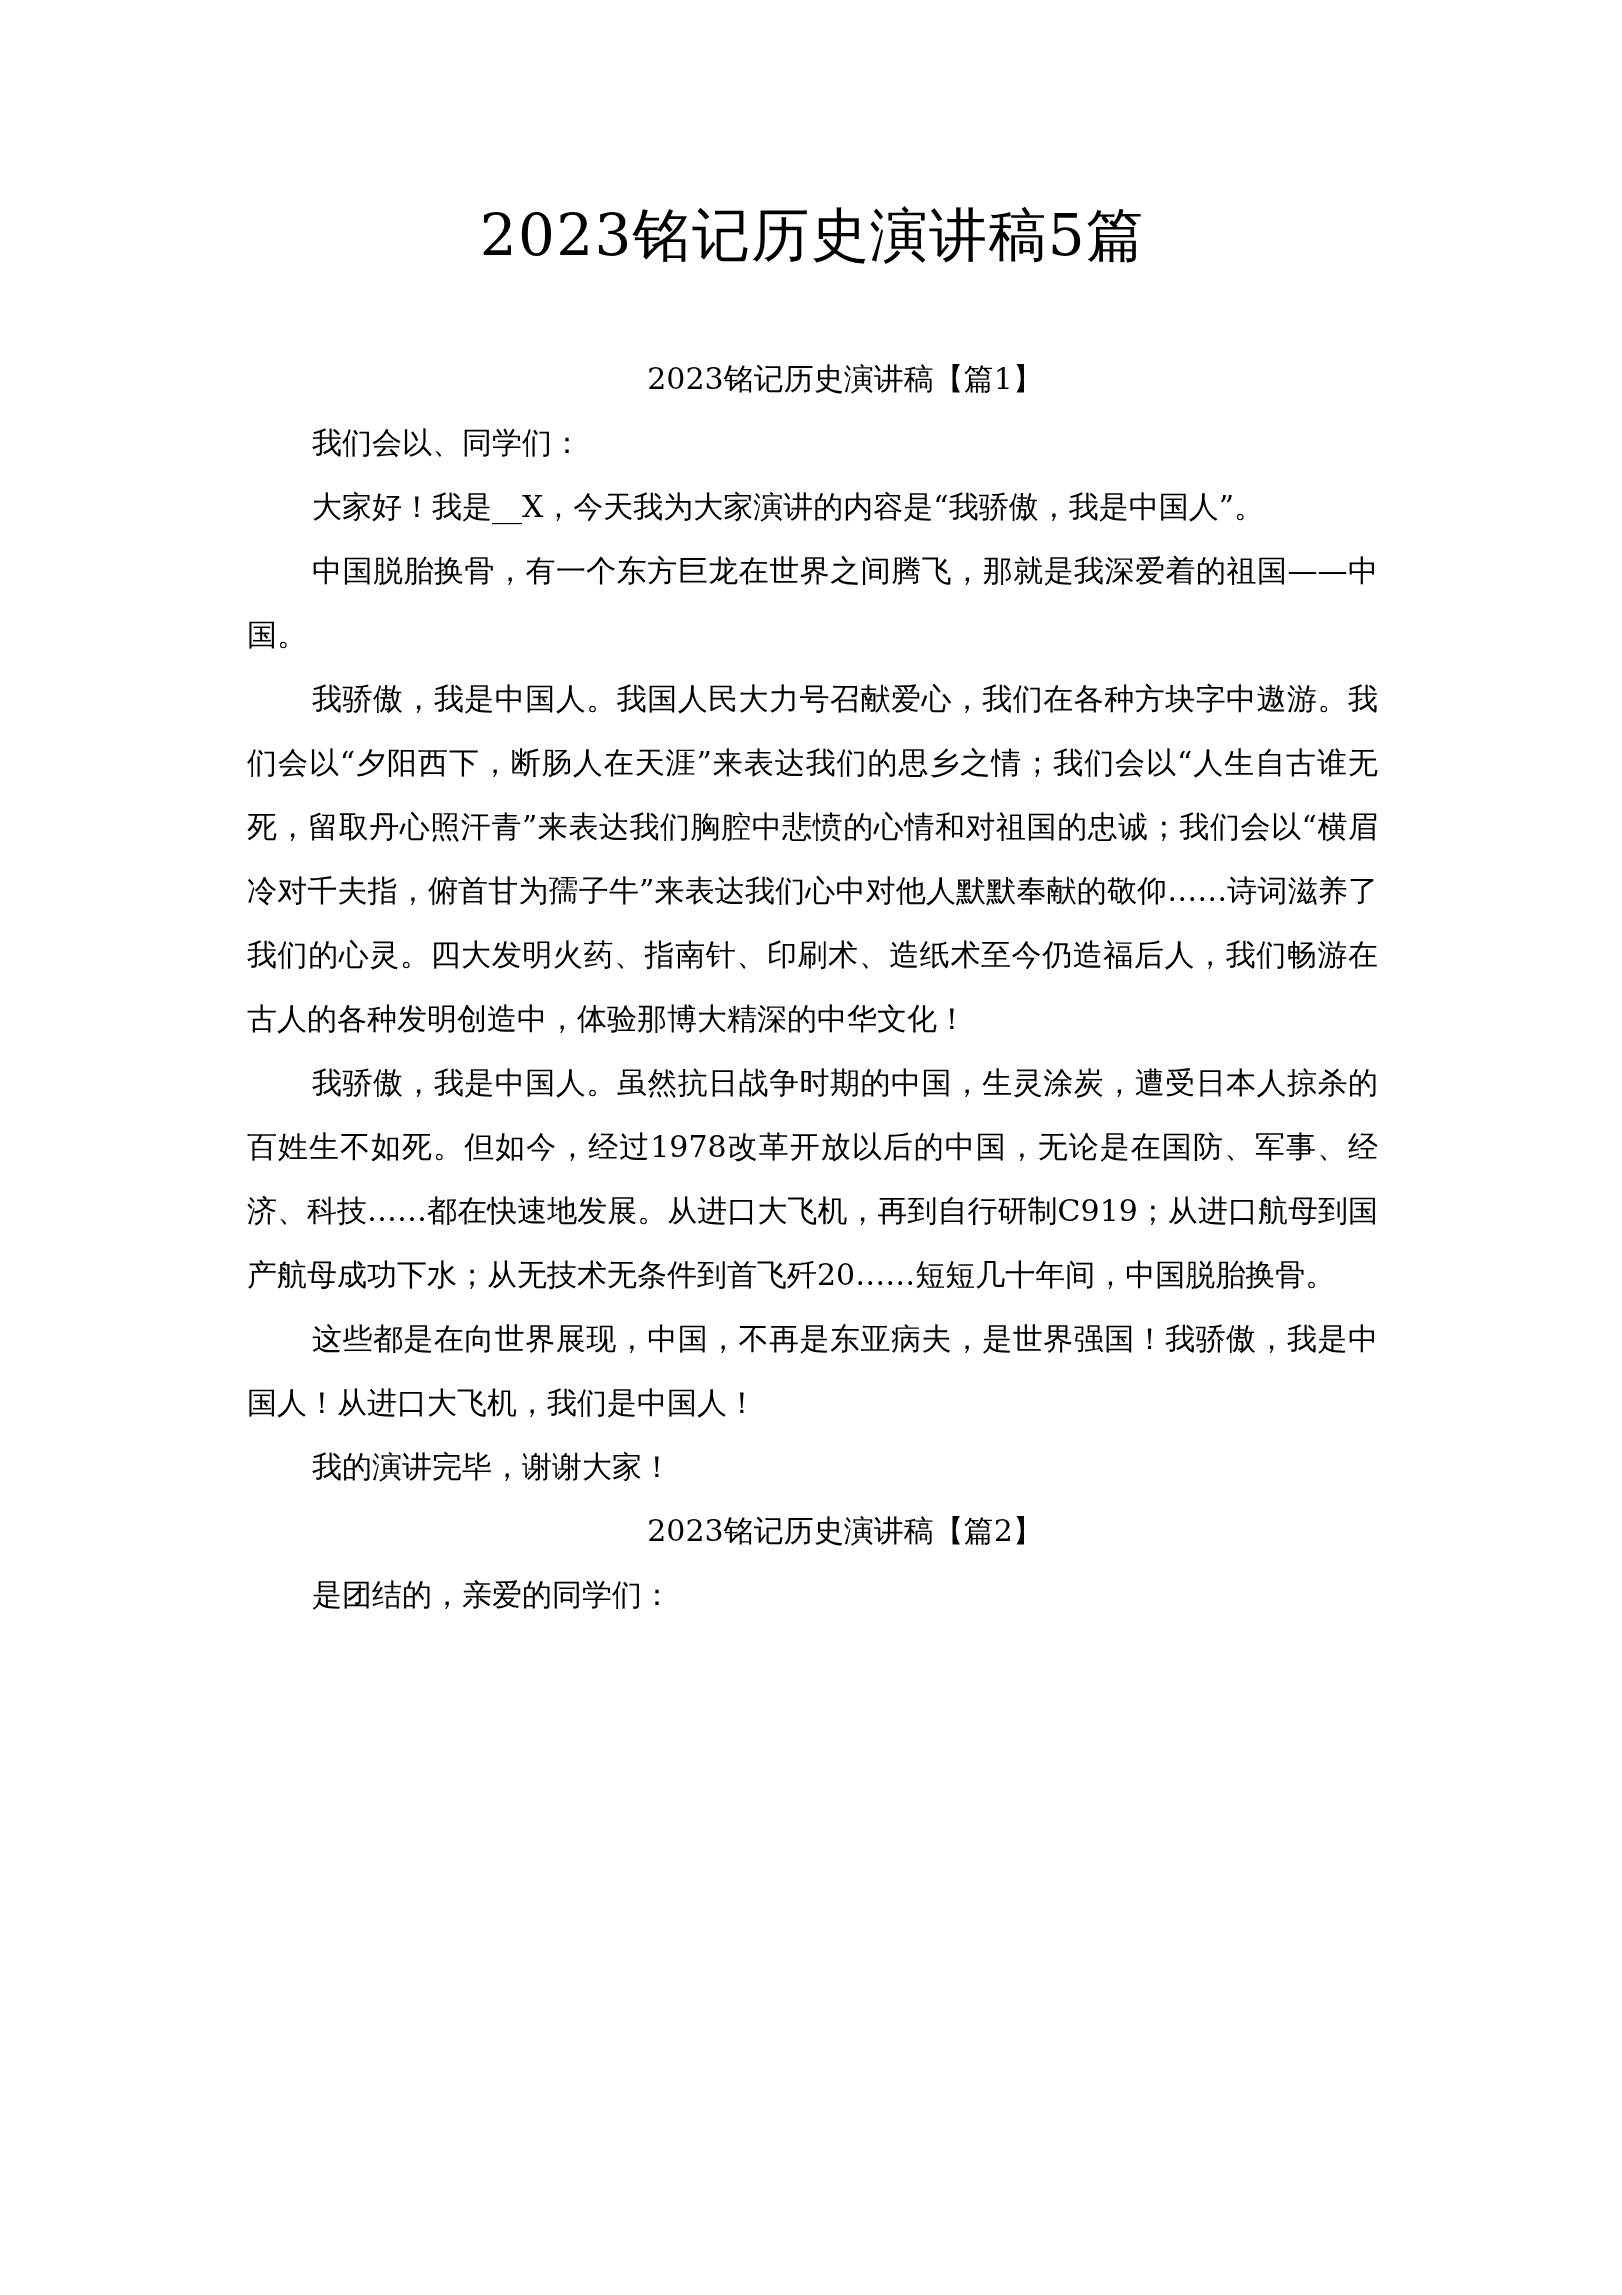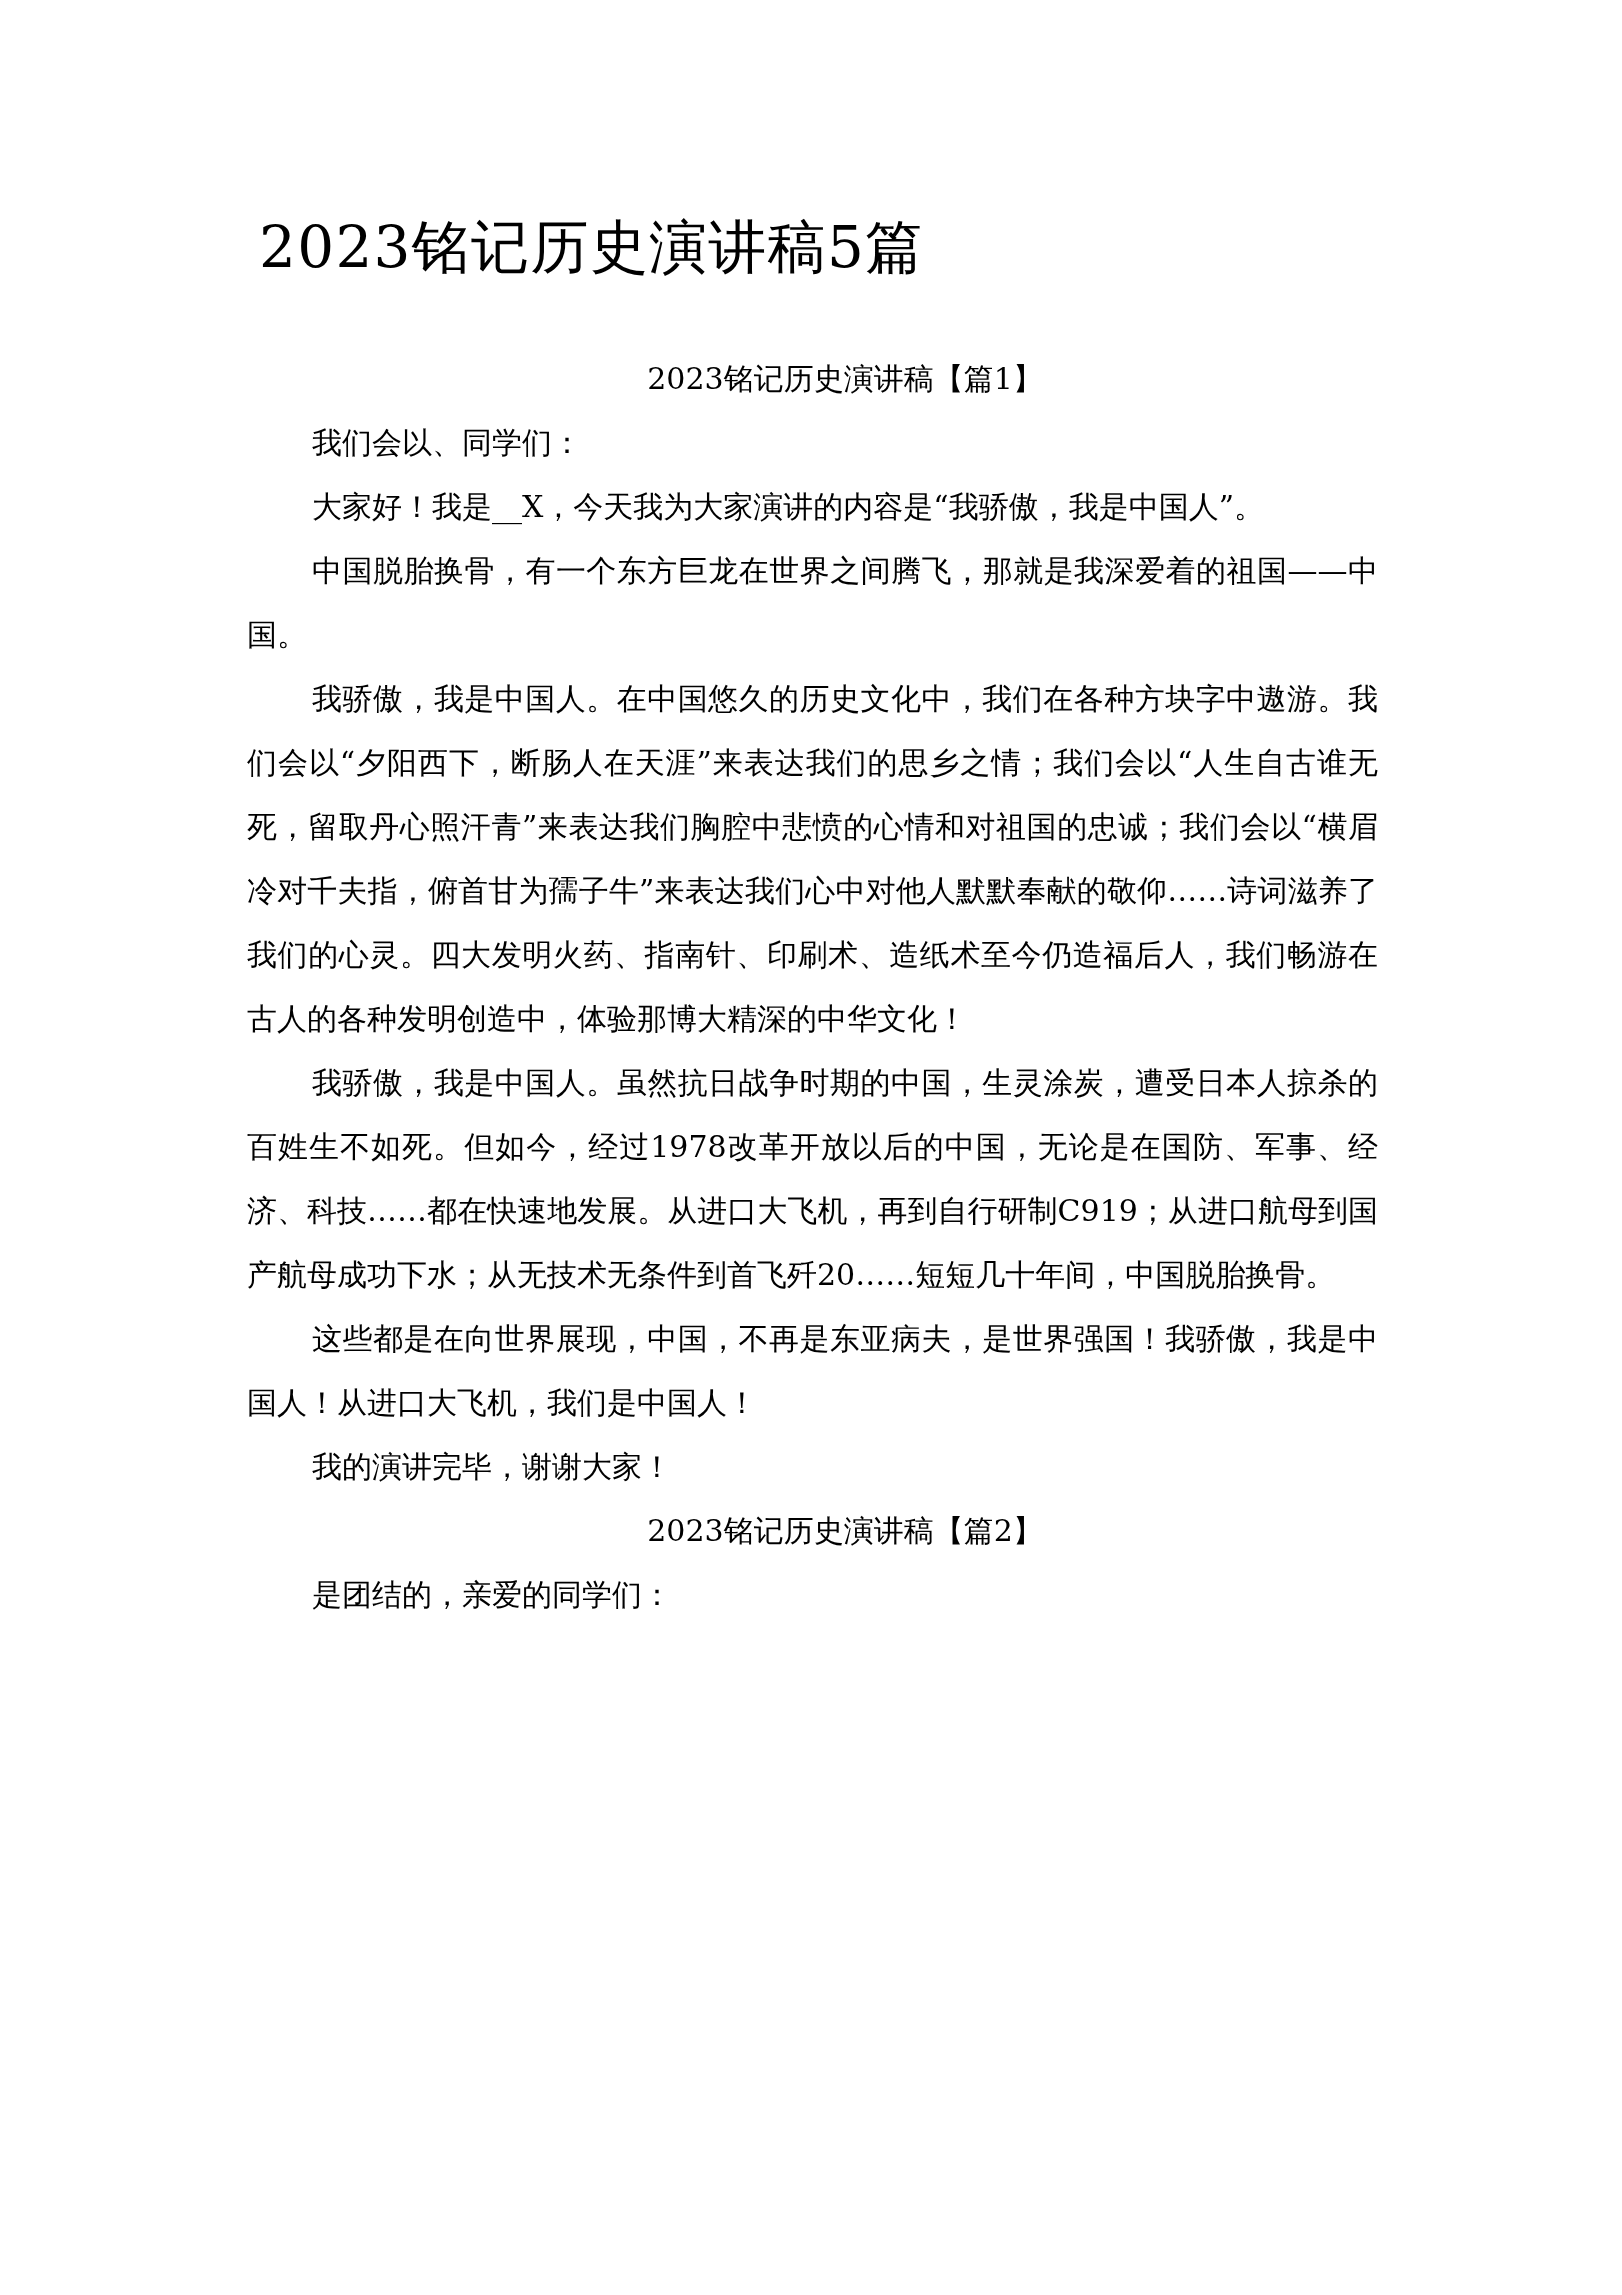--- a/index.html
+++ b/index.html
@@ -19,25 +19,25 @@
       position: absolute;
       left: 247px;
       top: 0;
       width: 1131px;
     }
     .doc-title {
       position: absolute;
       left: 0;
       top: 196px;
       width: 1131px;
-      text-align: left;
+      text-align: center;
       font-size: 58px;
       line-height: 79px;
       font-weight: normal;
-      margin: 12px;
+      margin: 0;
       letter-spacing: 1.3px;
     }
     .body-text {
       position: absolute;
       left: 0;
       top: 347px;
       width: 1131px;
       font-size: 30px;
       line-height: 64px;
     }
@@ -56,21 +56,21 @@
 <body>
 
 <div class="page">
   <h1 class="doc-title">2023铭记历史演讲稿5篇</h1>
 
   <div class="body-text">
     <p class="para heading">2023铭记历史演讲稿【篇1】</p>
     <p class="para">我们会以、同学们：</p>
     <p class="para">大家好！我是__X，今天我为大家演讲的内容是“我骄傲，我是中国人”。</p>
     <p class="para">中国脱胎换骨，有一个东方巨龙在世界之间腾飞，那就是我深爱着的祖国——中国。</p>
-    <p class="para">我骄傲，我是中国人。在中国悠久的历史文化中，我们在各种方块字中遨游。我们会以“夕阳西下，断肠人在天涯”来表达我们的思乡之情；我们会以“人生自古谁无死，留取丹心照汗青”来表达我们胸腔中悲愤的心情和对祖国的忠诚；我们会以“横眉冷对千夫指，俯首甘为孺子牛”来表达我们心中对他人默默奉献的敬仰……诗词滋养了我们的心灵。四大发明火药、指南针、印刷术、造纸术至今仍造福后人，我们畅游在古人的各种发明创造中，体验那博大精深的中华文化！</p>
+    <p class="para">我骄傲，我是中国人。我国人民大力号召献爱心，我们在各种方块字中遨游。我们会以“夕阳西下，断肠人在天涯”来表达我们的思乡之情；我们会以“人生自古谁无死，留取丹心照汗青”来表达我们胸腔中悲愤的心情和对祖国的忠诚；我们会以“横眉冷对千夫指，俯首甘为孺子牛”来表达我们心中对他人默默奉献的敬仰……诗词滋养了我们的心灵。四大发明火药、指南针、印刷术、造纸术至今仍造福后人，我们畅游在古人的各种发明创造中，体验那博大精深的中华文化！</p>
     <p class="para">我骄傲，我是中国人。虽然抗日战争时期的中国，生灵涂炭，遭受日本人掠杀的百姓生不如死。但如今，经过1978改革开放以后的中国，无论是在国防、军事、经济、科技……都在快速地发展。从进口大飞机，再到自行研制C919；从进口航母到国产航母成功下水；从无技术无条件到首飞歼20……短短几十年间，中国脱胎换骨。</p>
     <p class="para">这些都是在向世界展现，中国，不再是东亚病夫，是世界强国！我骄傲，我是中国人！从进口大飞机，我们是中国人！</p>
     <p class="para">我的演讲完毕，谢谢大家！</p>
     <p class="para heading">2023铭记历史演讲稿【篇2】</p>
     <p class="para">是团结的，亲爱的同学们：</p>
   </div>
 </div>
 
 
 </body></html>

